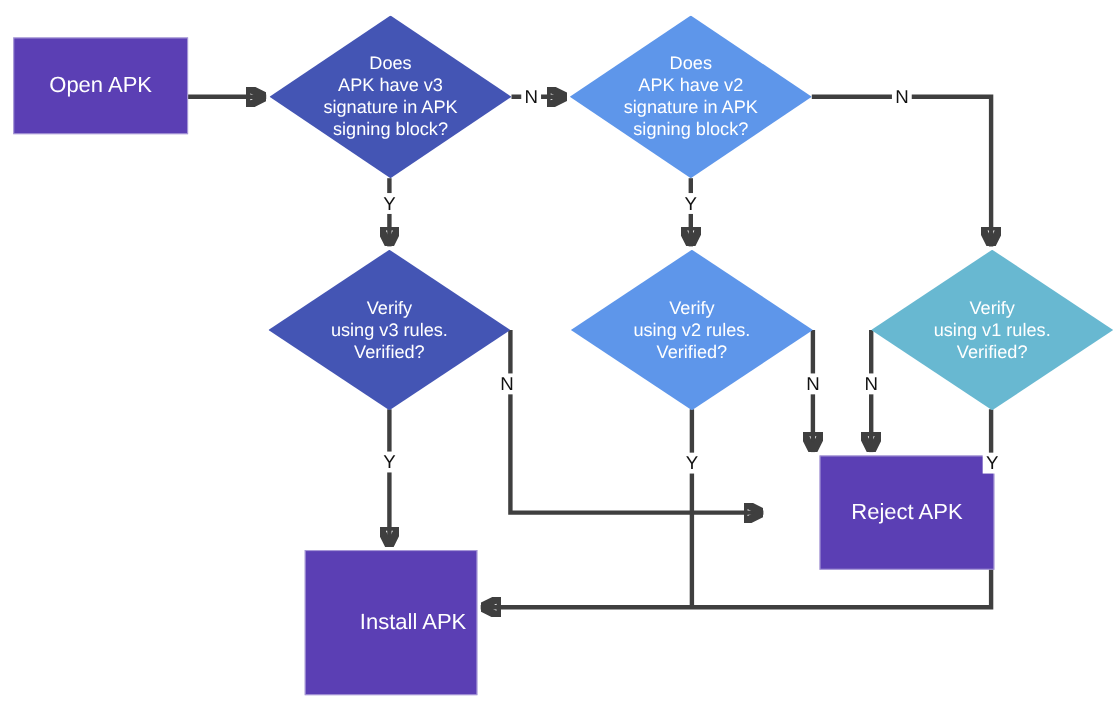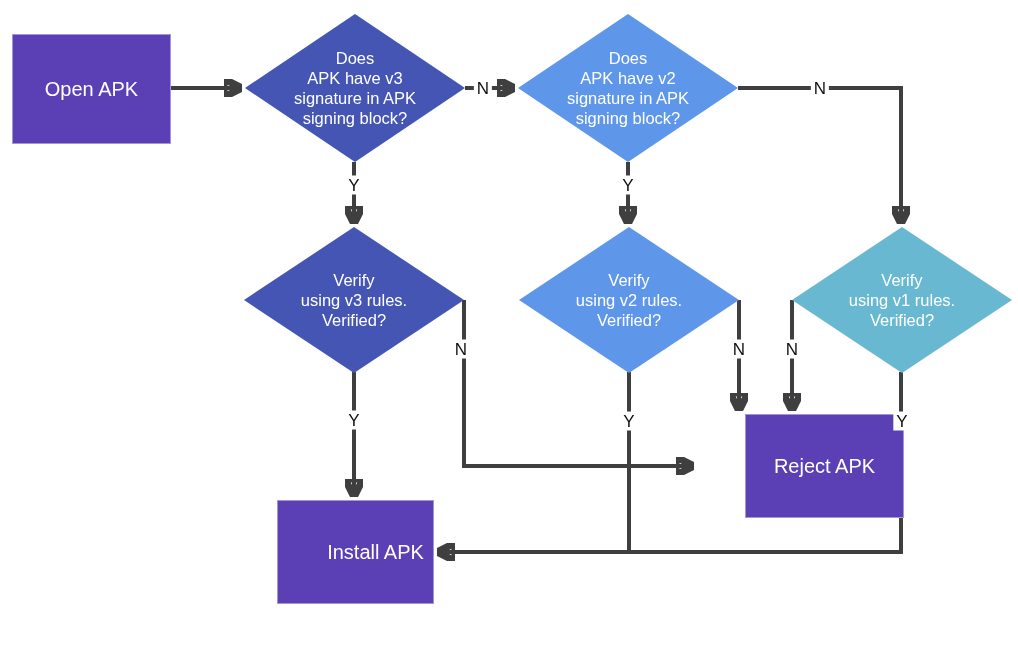--- a/index.html
+++ b/index.html
@@ -15,28 +15,28 @@
   .node{position:absolute;display:flex;align-items:center;justify-content:center;
         text-align:center;color:var(--node-text);white-space:pre-line;}
   .rect{background:var(--purple);font-size:20px;border:1px solid rgba(255,255,255,.45);box-sizing:border-box;}
   .diamond{clip-path:polygon(50% 0,100% 50%,50% 100%,0 50%);font-size:16.5px;line-height:20px;}
   .fill-dark-blue{background:var(--dark-blue);}
   .fill-light-blue{background:var(--light-blue);}
   .fill-teal{background:var(--teal);}
   .edge-label{position:absolute;transform:translate(-50%,-50%);background:var(--background);
         color:var(--label-text);font-size:17px;line-height:19px;padding:0 3px;}
   
-  #n-open{left:12px;top:34px;width:159px;height:110px;}
+  #n-open{left:12px;top:34px;width:159px;height:88px;}
   #n-q3{left:245px;top:14px;width:220px;height:148px;}
   #n-q2{left:518px;top:14px;width:220px;height:148px;}
   #n-v3{left:244px;top:227px;width:220px;height:146px;}
   #n-v2{left:519px;top:227px;width:220px;height:146px;}
   #n-v1{left:792px;top:227px;width:220px;height:146px;}
   #n-reject{left:697px;top:414px;width:159px;height:104px;margin-left:48px;}
-  #n-install{left:277px;top:500px;width:157px;height:104px;padding-left:40px;}
+  #n-install{left:277px;top:500px;width:157px;height:132px;padding-left:40px;}
   
   #l-q3-n{left:483px;top:88px;}
   #l-q3-y{left:354px;top:185px;}
   #l-q2-n{left:820px;top:88px;}
   #l-q2-y{left:628px;top:185px;}
   #l-v3-n{left:461px;top:349px;}
   #l-v3-y{left:354px;top:420px;}
   #l-v2-n{left:739px;top:349px;}
   #l-v2-y{left:629px;top:421px;}
   #l-v1-n{left:792px;top:349px;}

